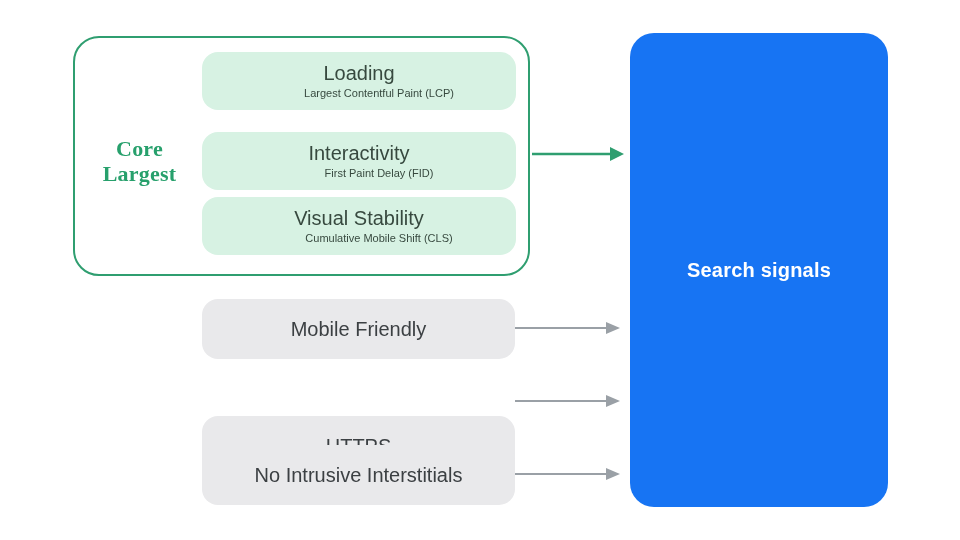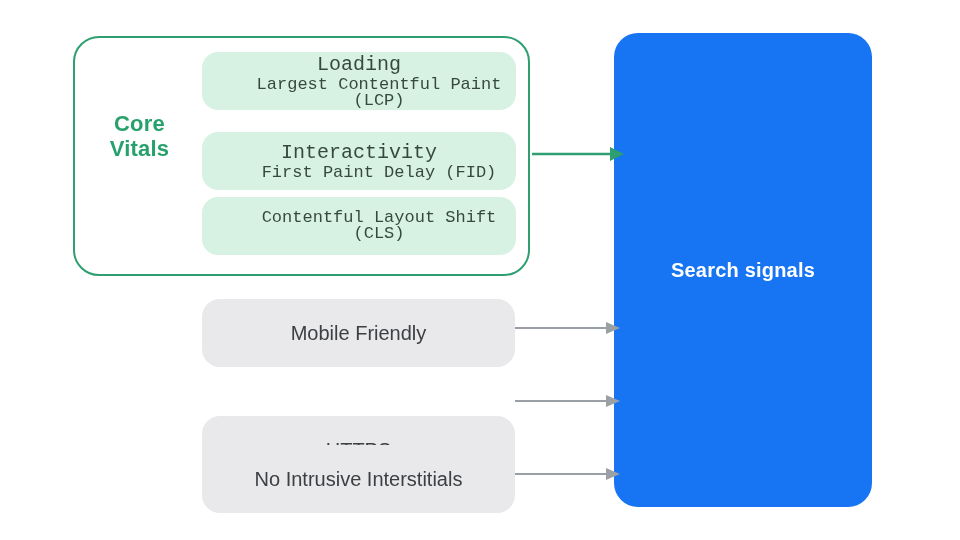--- a/index.html
+++ b/index.html
@@ -19,80 +19,79 @@
   .cwv-container {
     position: absolute;
     left: 73px; top: 36px;
     width: 457px; height: 240px;
     border: 2px solid var(--green-border, #2f9e70);
     border-radius: 26px;
     box-sizing: border-box;
   }
   .cwv-label {
     position: absolute;
-    left: 73px; top: 111px;
+    left: 73px; top: 136px;
     width: 133px;
     text-align: center;
     font-size: 22px;
     line-height: 25px;
     font-weight: bold;
     color: var(--green, #27a06c);
     letter-spacing: 0.2px;
+    font-family: Liberation Serif, serif;
   }
   .cwv-label span { display: block; }
 
   .pill {
     position: absolute;
     left: 202px;
     width: 314px;
     border-radius: 16px;
     display: flex;
     flex-direction: column;
     align-items: center;
     justify-content: center;
     text-align: center;
     box-sizing: border-box;
   }
   .pill.green {
     background: var(--green-pill-bg, #d7f2e3);
     height: 58px;
-    font-family: Liberation Mono, monospace;
   }
   .pill.green .pill-title {
     font-size: 20px;
     line-height: 24px;
     color: var(--green-pill-text, #37493f);
   }
   .pill.green .pill-subtitle {
-    font-size: 17px;
+    font-size: 11px;
     line-height: 16px;
     color: var(--green-pill-text, #37493f);
     margin-left: 40px;
   }
   .pill.gray {
     background: var(--gray-pill-bg, #e9e9eb);
-    height: 68px;
+    height: 60px;
     width: 313px;
-    border-radius: 18px;
   }
   .pill.gray .pill-title {
     font-size: 20px;
     color: var(--gray-pill-text, #3c4043);
   }
   #cwv-pill-0 { top: 52px; }
   #cwv-pill-1 { top: 132px; }
   #cwv-pill-2 { top: 197px; }
   #gray-pill-0 { top: 299px; }
   #gray-pill-1 { top: 372px; margin-top: 44px; }
   #gray-pill-2 { top: 445px; }
 
   
   .result-box {
     position: absolute;
-    left: 614px; top: 33px;
+    left: 630px; top: 33px;
     width: 258px; height: 474px;
     background: var(--blue-bg, #1774f3);
     border-radius: 24px;
     display: flex;
     align-items: center;
     justify-content: center;
     text-align: center;
   }
   .result-label {
     color: var(--blue-text, #fff);
@@ -117,35 +116,36 @@
 </style>
 </head>
 <body>
 
 <div class="canvas">
 
   <div class="cwv-container"></div>
 
   <div class="cwv-label">
     <span>Core</span>
-    <span>Vitals</span>
+    <span>Largest</span>
   </div>
 
   <div id="cwv-pill-0" class="pill green">
     <div class="pill-title">Loading</div>
     <div class="pill-subtitle">Largest Contentful Paint (LCP)</div>
   </div>
 
   <div id="cwv-pill-1" class="pill green">
     <div class="pill-title">Interactivity</div>
     <div class="pill-subtitle">First Paint Delay (FID)</div>
   </div>
 
   <div id="cwv-pill-2" class="pill green">
-    <div class="pill-subtitle">Contentful Layout Shift (CLS)</div>
+    <div class="pill-title">Visual Stability</div>
+    <div class="pill-subtitle">Cumulative Mobile Shift (CLS)</div>
   </div>
 
   <div id="gray-pill-0" class="pill gray">
     <div class="pill-title">Mobile Friendly</div>
   </div>
 
   <div id="gray-pill-1" class="pill gray">
     <div class="pill-title">HTTPS</div>
   </div>
 

